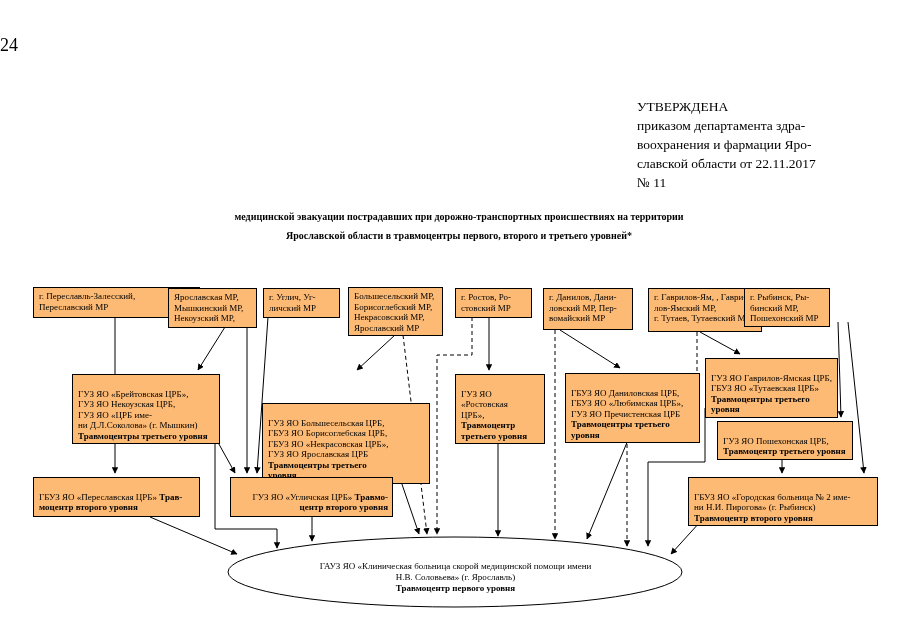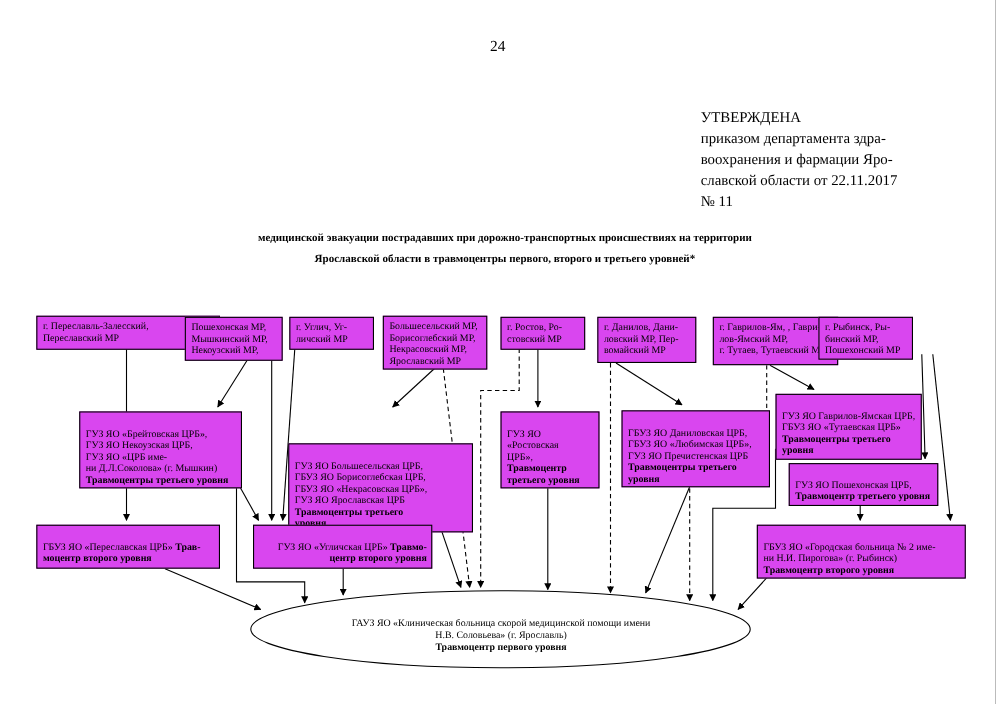--- a/index.html
+++ b/index.html
@@ -1,27 +1,27 @@
 <!DOCTYPE html>
 <html><head>
 <meta charset="utf-8">
 <style>
   html,body{margin:0;padding:0;background:#888;}
   .page{
     position:relative;width:905px;height:640px;background:#ffffff;
     font-family:"Liberation Serif","DejaVu Serif",serif;color:#000;overflow:hidden;
   }
-  .pagenum{position:absolute;top:35px;left:0;right:0;text-align:center;font-size:14px;}
+  .pagenum{position:absolute;top:35px;left:0;right:0;text-align:left;font-size:18px;}
   .approval{position:absolute;left:637px;top:97px;width:230px;font-size:13.5px;line-height:19px;white-space:pre-line;}
   .titleblock{position:absolute;left:0;right:0;top:207px;text-align:center;font-weight:bold;}
   .t1{font-size:14.5px;margin-bottom:4px;}
   .t2{font-size:10px;line-height:19px;white-space:pre-line;margin-left:13px;}
   svg.connectors{position:absolute;left:0;top:0;width:905px;height:640px;}
   .box{
-    position:absolute;box-sizing:border-box;border:1px solid #000;background:#d946ef;
+    position:absolute;box-sizing:border-box;border:1px solid #000;background:#fdba74;
     padding:3px 4px 2px 5px;font-size:9px;line-height:10.5px;white-space:pre-line;
   }
   .lvl{font-weight:bold;}
   .ellipse-text{
     position:absolute;left:228px;top:537px;width:455px;height:70px;
     display:flex;flex-direction:column;align-items:center;justify-content:center;
     text-align:center;font-size:9px;line-height:11px;white-space:pre-line;
   }
 </style>
 </head>
@@ -71,21 +71,21 @@
       <line x1="700" y1="522" x2="671" y2="554" marker-end="url(#arr)"></line>
       <line stroke-dasharray="4 3" x1="403" y1="335" x2="427" y2="534" marker-end="url(#arr)"></line>
       <polyline stroke-dasharray="4 3" points="472,317 472,355 437,355 437,534" marker-end="url(#arr)"></polyline>
       <line stroke-dasharray="4 3" x1="555" y1="330" x2="555" y2="539" marker-end="url(#arr)"></line>
       <polyline stroke-dasharray="4 3" points="697,332 697,442 627,442 627,546" marker-end="url(#arr)"></polyline>
     </g>
   </svg>
 
   <div class="box" style="left:33px;top:287px;width:167px;min-height:31px;">г. Переславль-Залесский,
 Переславский МР</div>
-  <div class="box" style="left:168px;top:288px;width:89px;min-height:40px;">Пошехонская МР,
+  <div class="box" style="left:168px;top:288px;width:89px;min-height:40px;">Ярославская МР,
 Мышкинский МР,
 Некоузский МР,</div>
   <div class="box" style="left:263px;top:288px;width:77px;min-height:30px;">г. Углич, Уг-
 личский МР</div>
   <div class="box" style="left:348px;top:287px;width:95px;min-height:48px;">Большесельский МР,
 Борисоглебский МР,
 Некрасовский МР,
 Ярославский МР</div>
   <div class="box" style="left:455px;top:288px;width:77px;min-height:30px;">г. Ростов, Ро-
 стовский МР</div>

